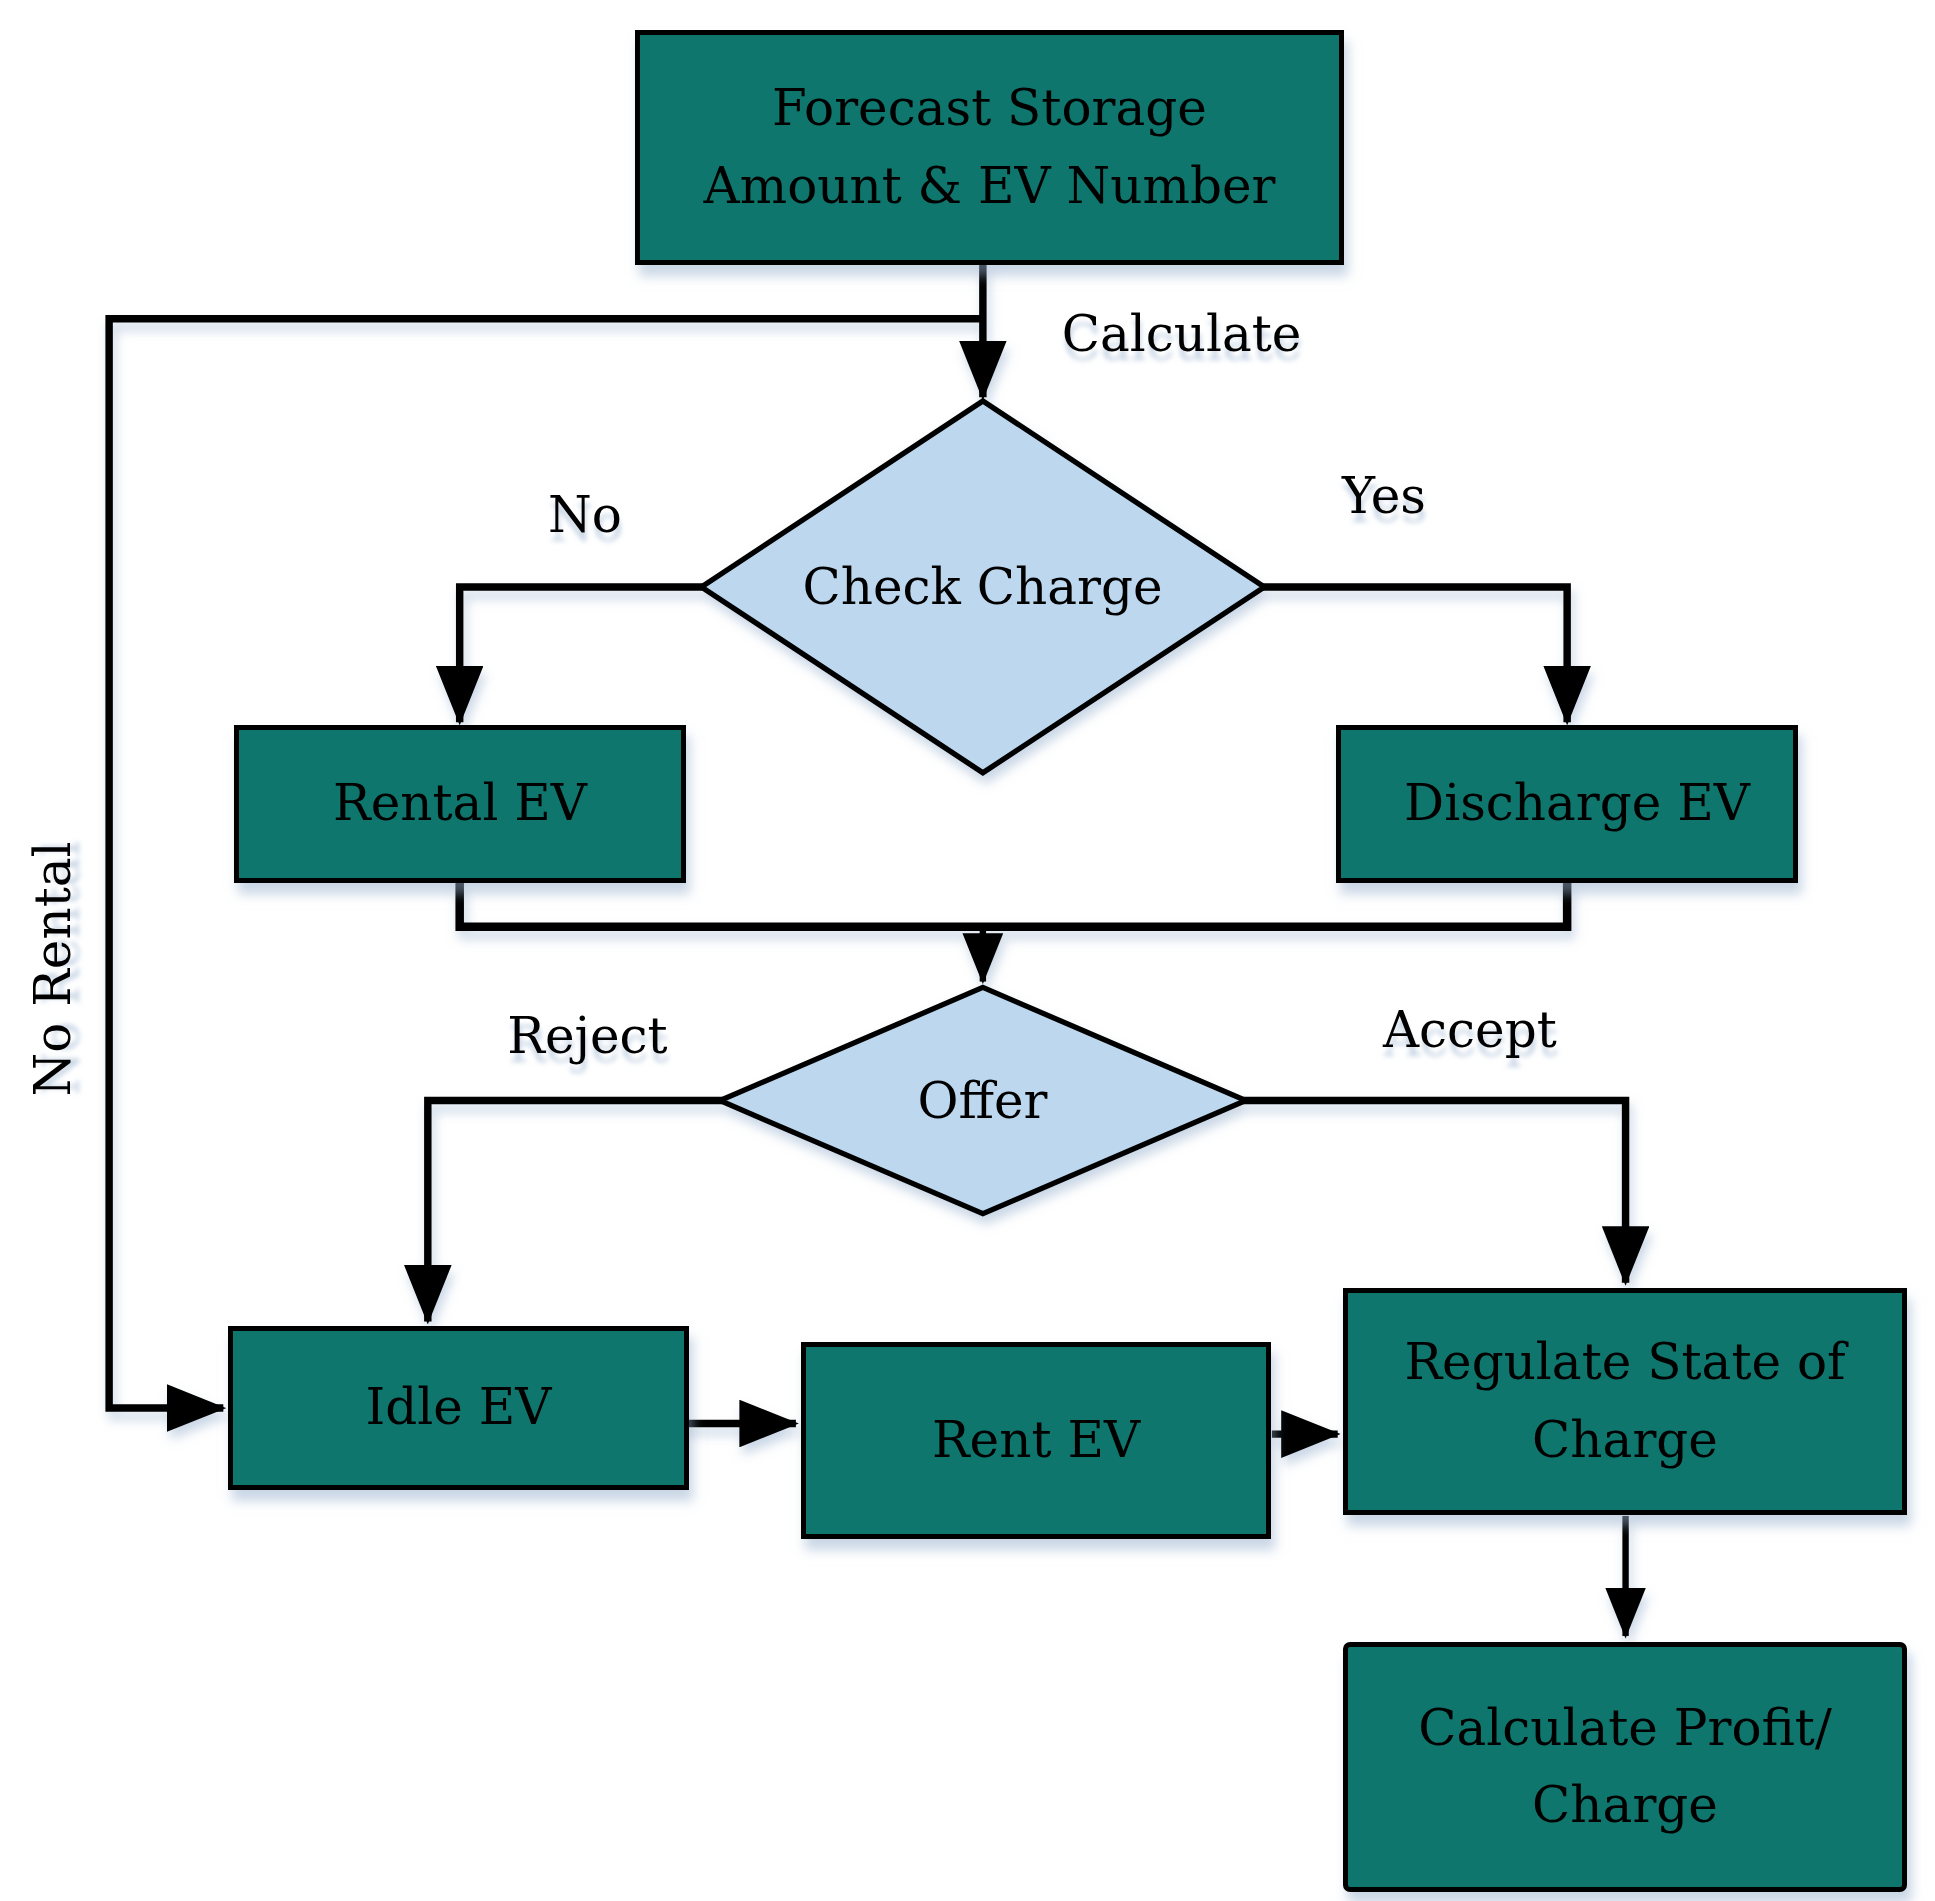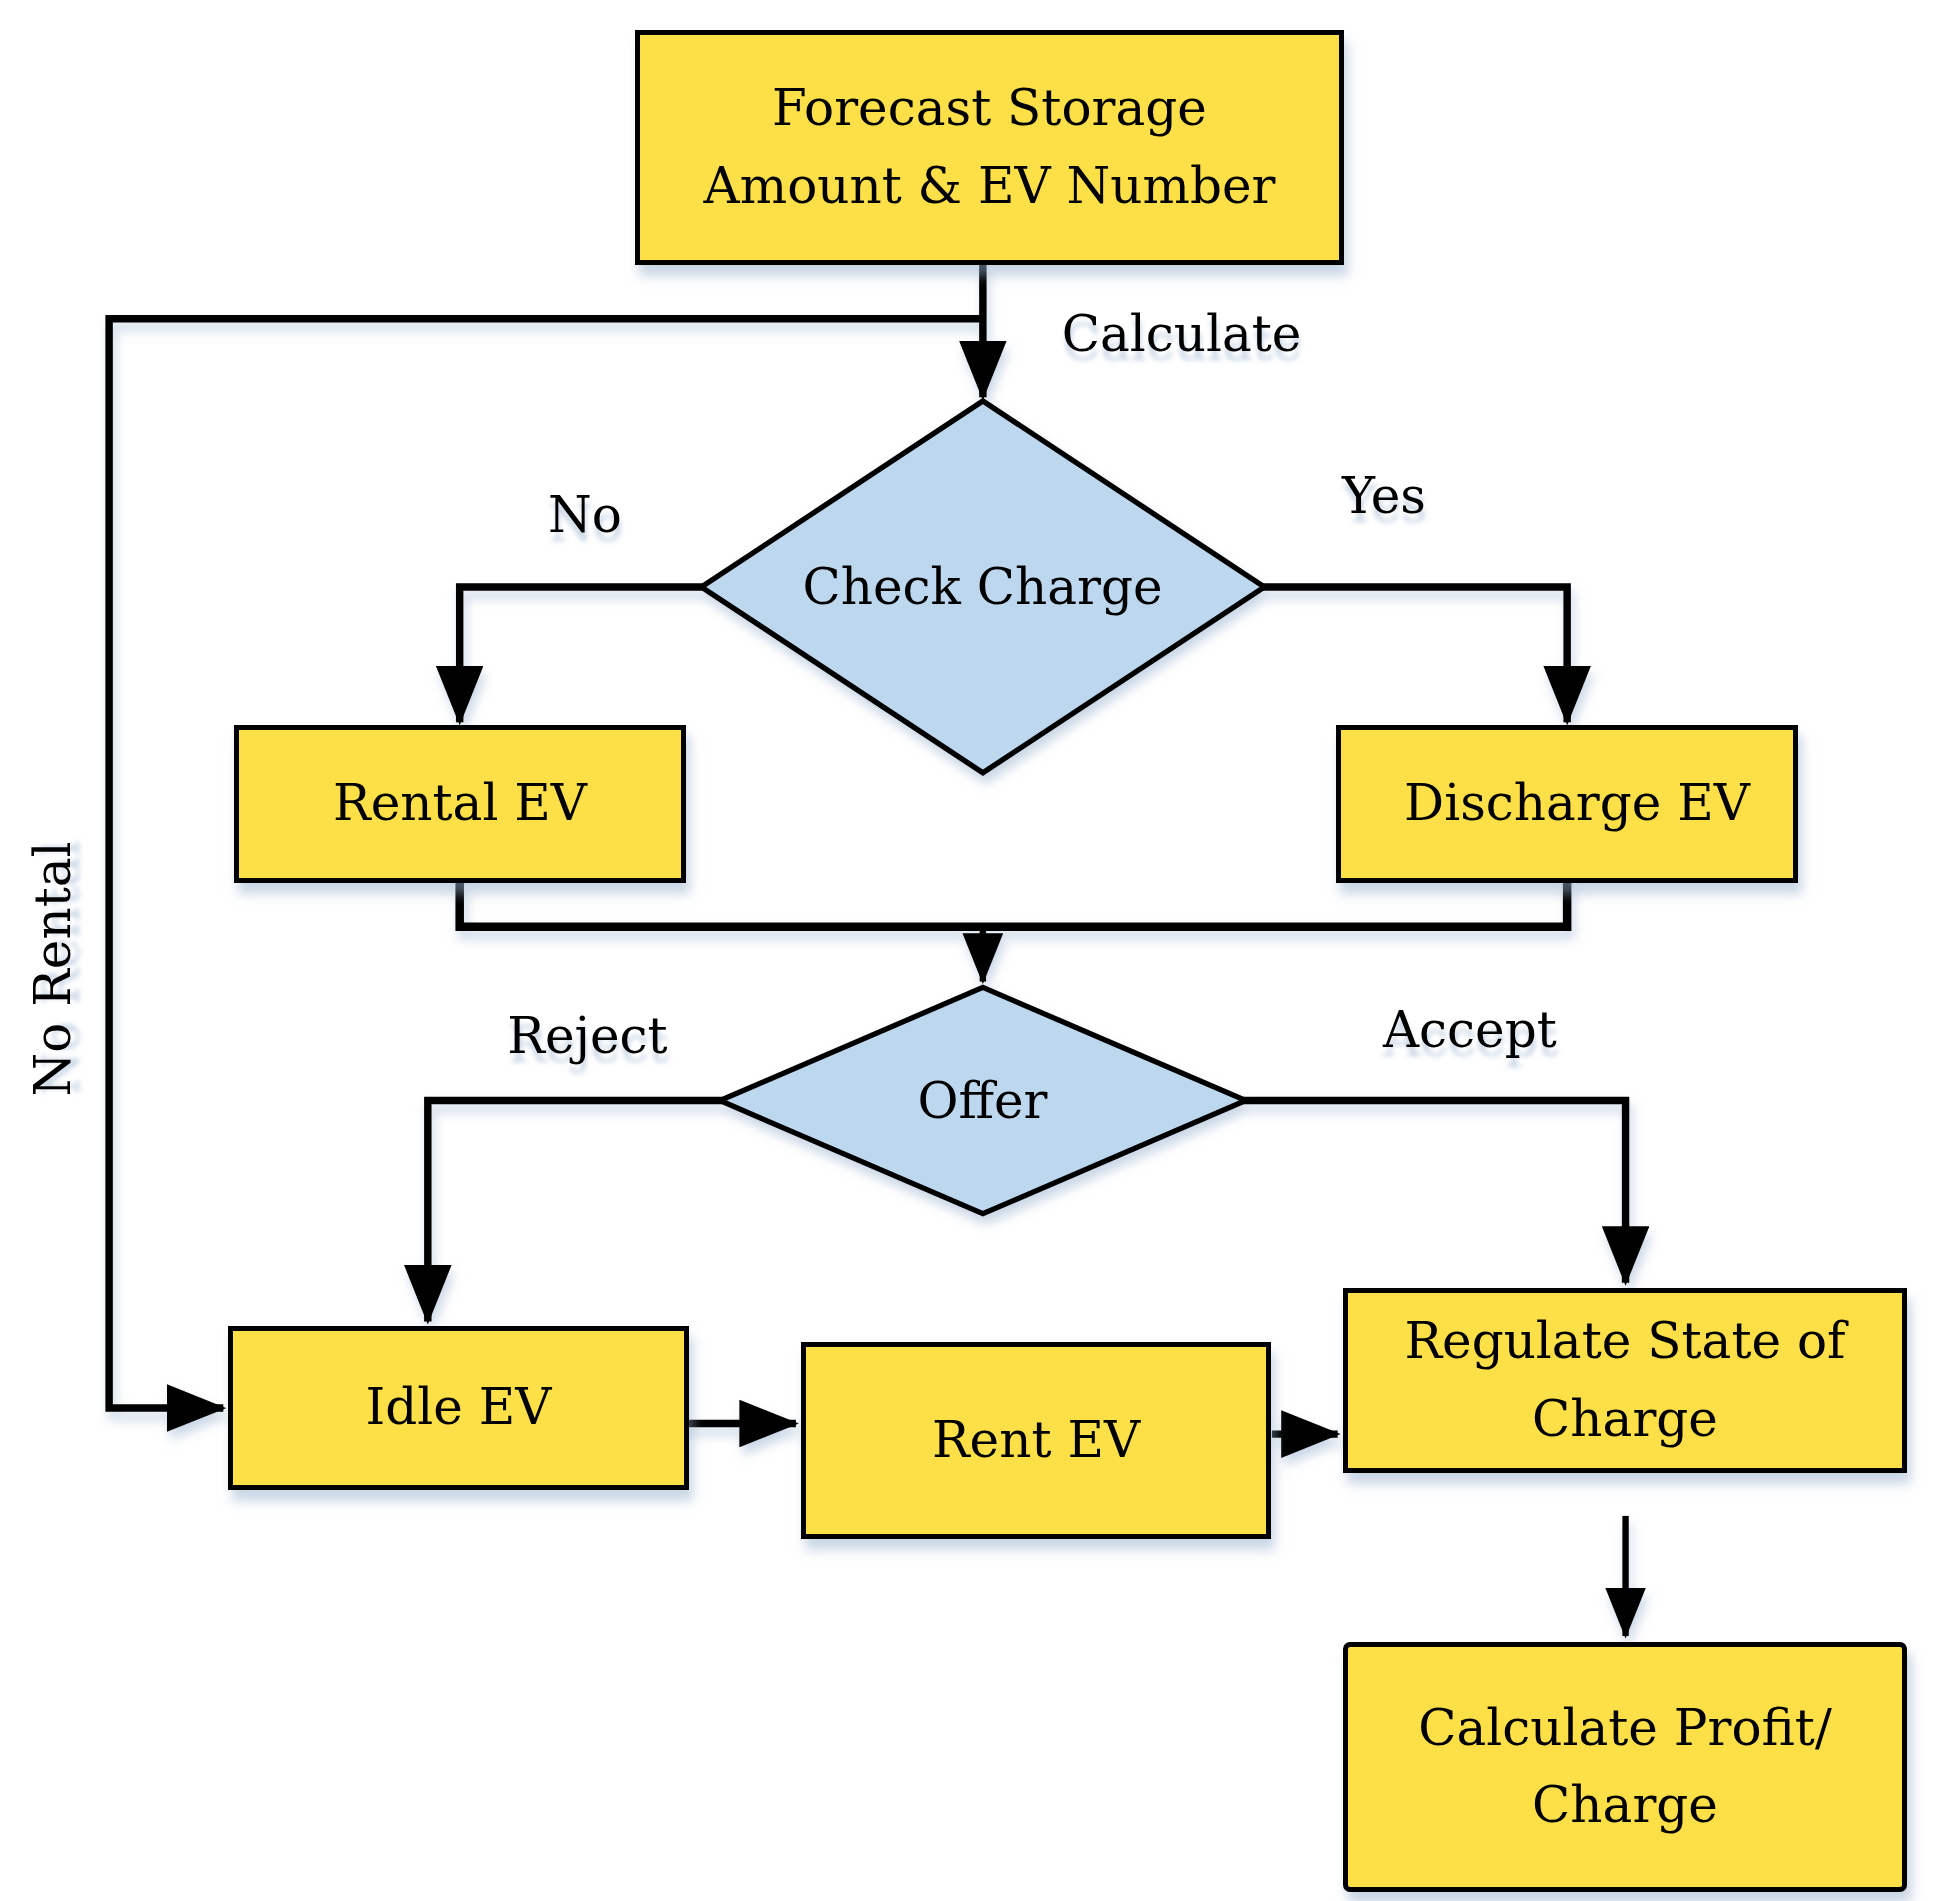--- a/index.html
+++ b/index.html
@@ -19,21 +19,21 @@
   .connector-layer {
     position: absolute;
     left: 0; top: 0;
     width: 1936px;
     height: 1901px;
     filter: drop-shadow(3.2px 8.5px 5.3px rgba(150,175,205,0.50));
   }
   .node {
     position: absolute;
     box-sizing: border-box;
-    background: #fde047;
+    background: #0f766e;
     border: 5.3px solid #000000;
     display: flex;
     flex-direction: column;
     align-items: center;
     justify-content: center;
     text-align: center;
     font-size: 50px;
     line-height: 1.55;
     box-shadow: 4.2px 10.6px 10.6px rgba(150,175,205,0.50);
   }
@@ -57,21 +57,21 @@
   }
   .edge-label.rotated {
     transform: translate(-50%, -50%) rotate(-90deg);
   }
   
   .n-forecast  { left: 635px; top:   30px; width: 709px; height: 235px; }
   .n-charge    { left:  234px; top: 725px; width:  452px; height: 158px; }
   .n-discharge { left: 1336px; top: 725px; width:  462px; height: 158px; padding-left: 20px; }
   .n-idle      { left:  228px; top: 1326px; width:  461px; height: 164px; }
   .n-rent      { left: 801px; top: 1342px; width:  470px; height: 197px; }
-  .n-regulate  { left: 1343px; top: 1288px; width: 564px; height: 185px; }
+  .n-regulate  { left: 1343px; top: 1288px; width: 564px; height: 227px; }
   .n-calculate { left: 1343px; top: 1642px; width: 564px; height: 250px; border-radius: 7px; }
   .l-check     { left: 717px; top: 550px; width: 531px; height: 74px; }
   .l-offer     { left: 770px; top: 1064px; width:  425px; height: 74px; text-align: right; }
   .el-arbitrage{ left: 1054px; top:  305px; width:  255px; }
   .el-no       { left: 537px; top:  486px; width:  96px; }
   .el-yes      { left: 1331px; top:  467px; width:  106px; }
   .el-reject   { left:  505px; top: 1007px; width:  165px; }
   .el-accept   { left: 1376px; top: 1001px; width:  165px; margin-left: 7px; }
   .el-norental { left:  53px; top: 969px; }
 </style>

